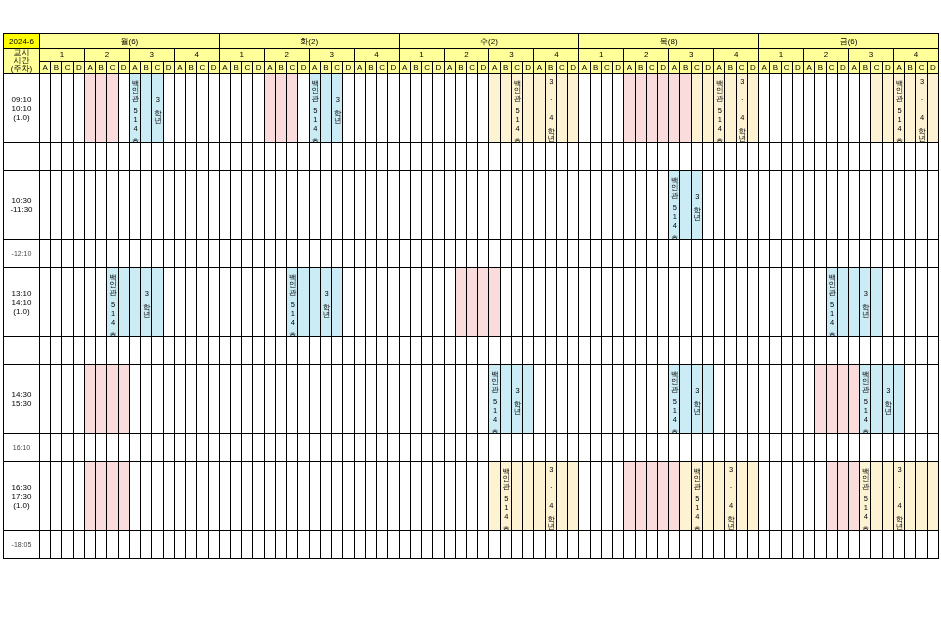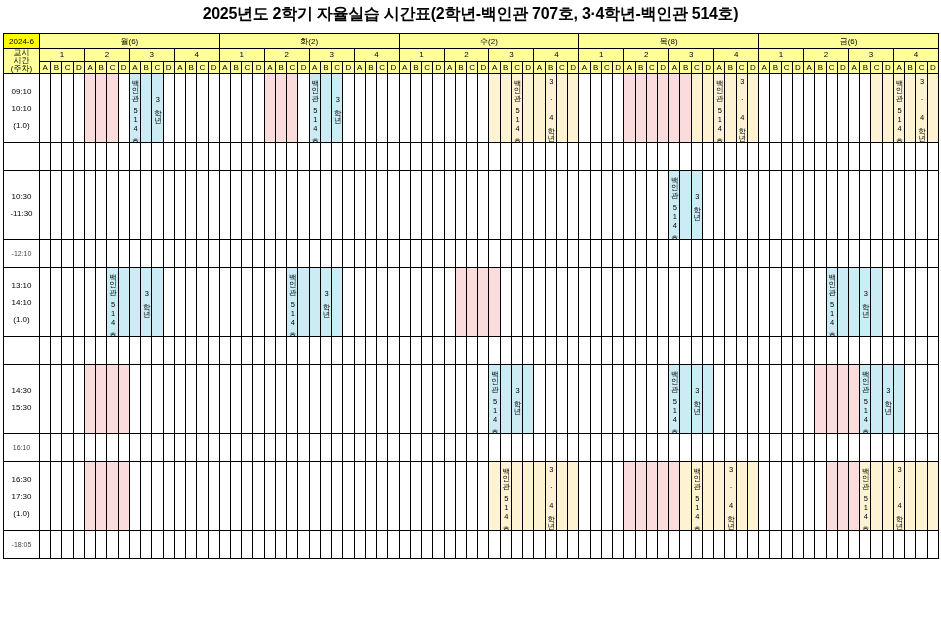--- a/index.html
+++ b/index.html
@@ -63,21 +63,21 @@
     background:#ffff99;
     font-size:7px;
     line-height:8px;
     font-weight:bold;
   }
 
   
   td.timecell{
     width:36px;
     font-size:8px;
-    line-height:17px;
+    line-height:9px;
     background:#ffffff;
     text-align:center;
   }
   td.timecell.small{
     font-size:7px;
     color:#444;
   }
 
   
   td.slot{ background:#ffffff; height:11px; }
@@ -97,21 +97,20 @@
     display:inline-block;
     font-weight:normal;
   }
   td.vcell{ padding:0; }
 </style>
 </head>
 <body>
 
 <div id="wrap">
 
-  <div id="title">2025년도 2학기 자율실습 시간표(2학년-백인관 707호, 3·4학년-백인관 514호)</div>
 
   <table class="grid">
     <colgroup id="cg">
         <col style="width:36px">
         <col style="width:11.2375px">
         <col style="width:11.2375px">
         <col style="width:11.2375px">
         <col style="width:11.2375px">
         <col style="width:11.2375px">
         <col style="width:11.2375px">

